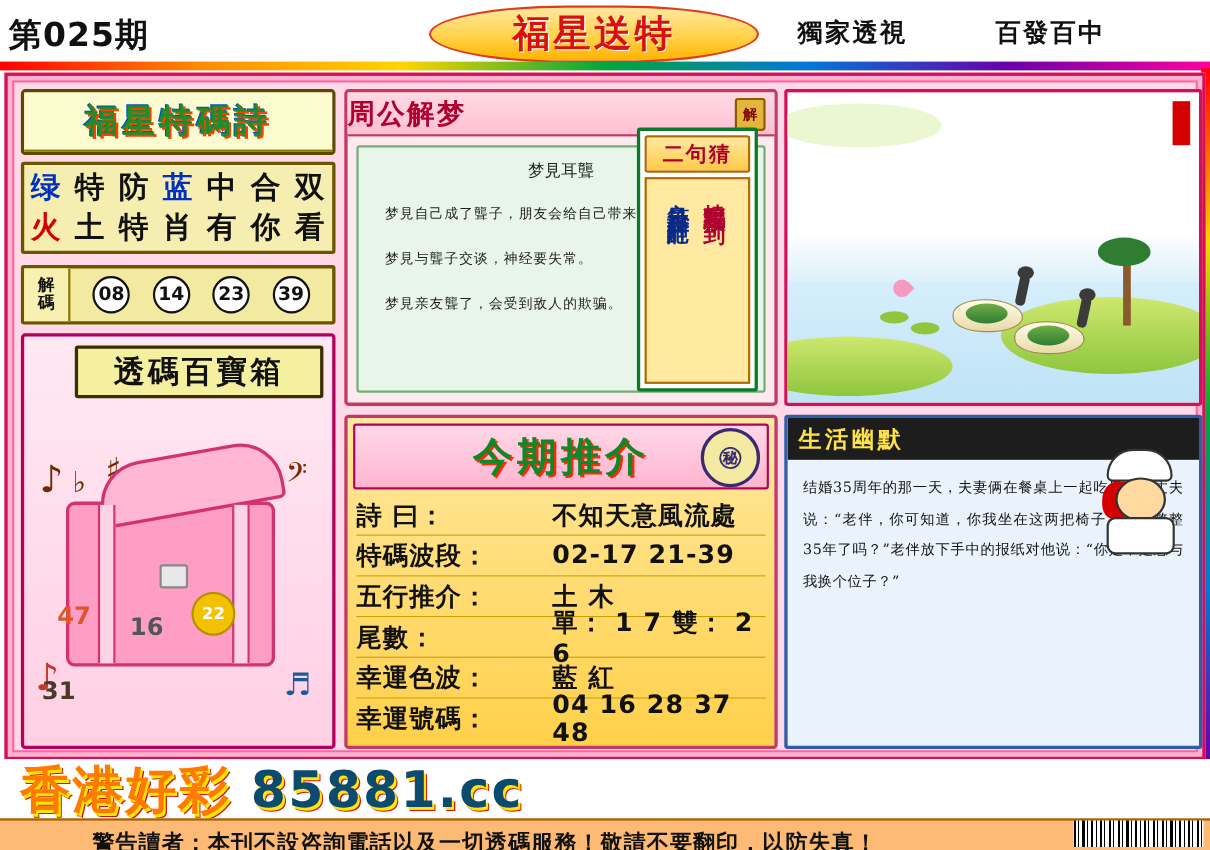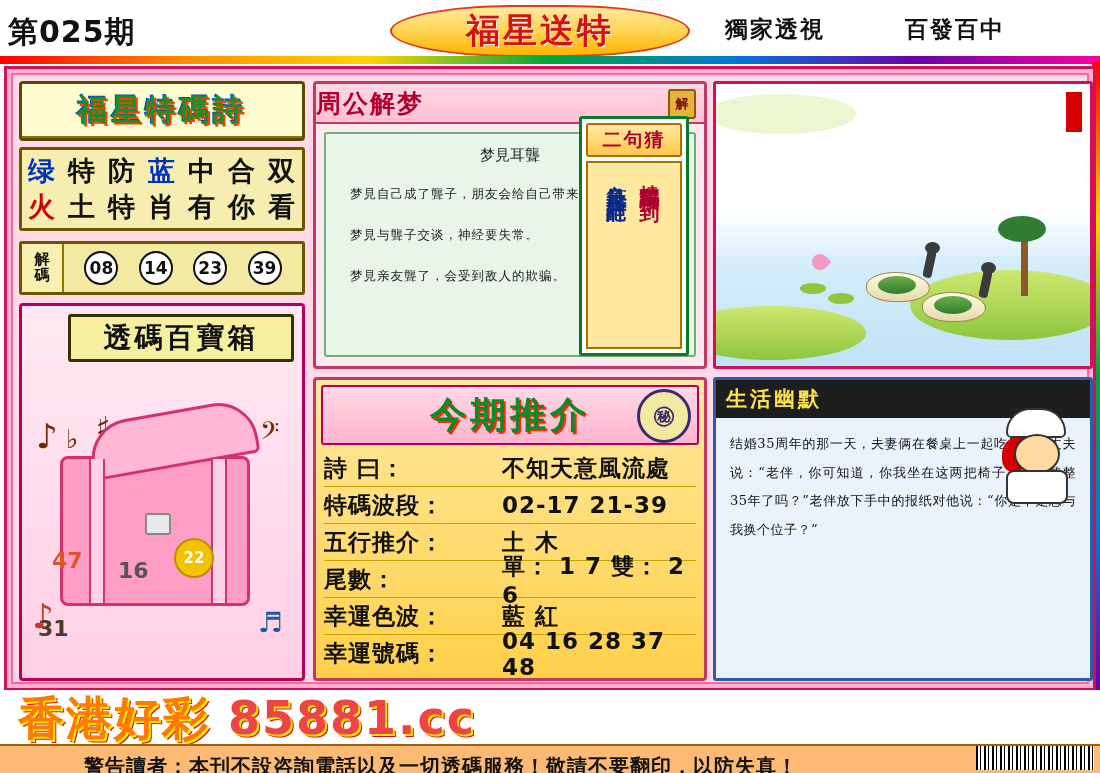--- a/index.html
+++ b/index.html
@@ -287,21 +287,21 @@
   .bottom {
     position:absolute; left:0; top:690px; width:1100px; height:83px;
     background:#ffffff;
   }
   .bigtext {
     position:absolute; left:18px; top:-2px;
     font-size:46px; font-weight:bold;
     color:#ff7a00; letter-spacing:2px;
     text-shadow:2px 2px 0 #ffe600, 3px 3px 0 #c81010;
   }
-  .bigtext .site { color:#ef4444; }
+  .bigtext .site { color:#0c4a6e; }
   .warnbar {
     position:absolute; left:0; top:54px; width:1100px; height:43px;
     background:#fdba74; border-top:2px solid #a16207;
     display:flex; align-items:center;
   }
   .warn {
     margin-left:84px;
     font-size:20px; font-weight:bold; color:#111; letter-spacing:1px;
   }
   .barcode {

